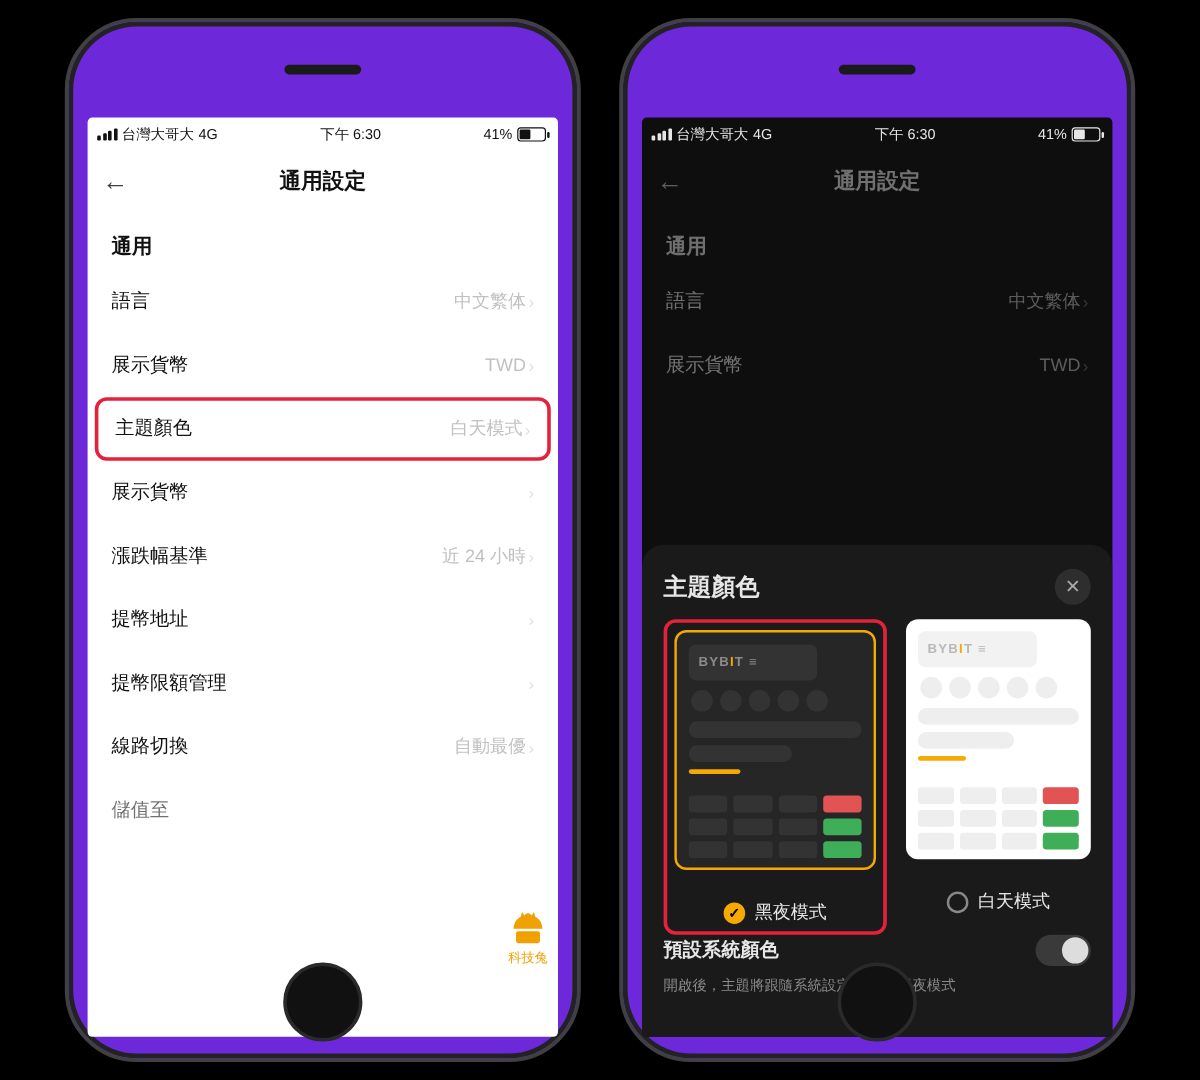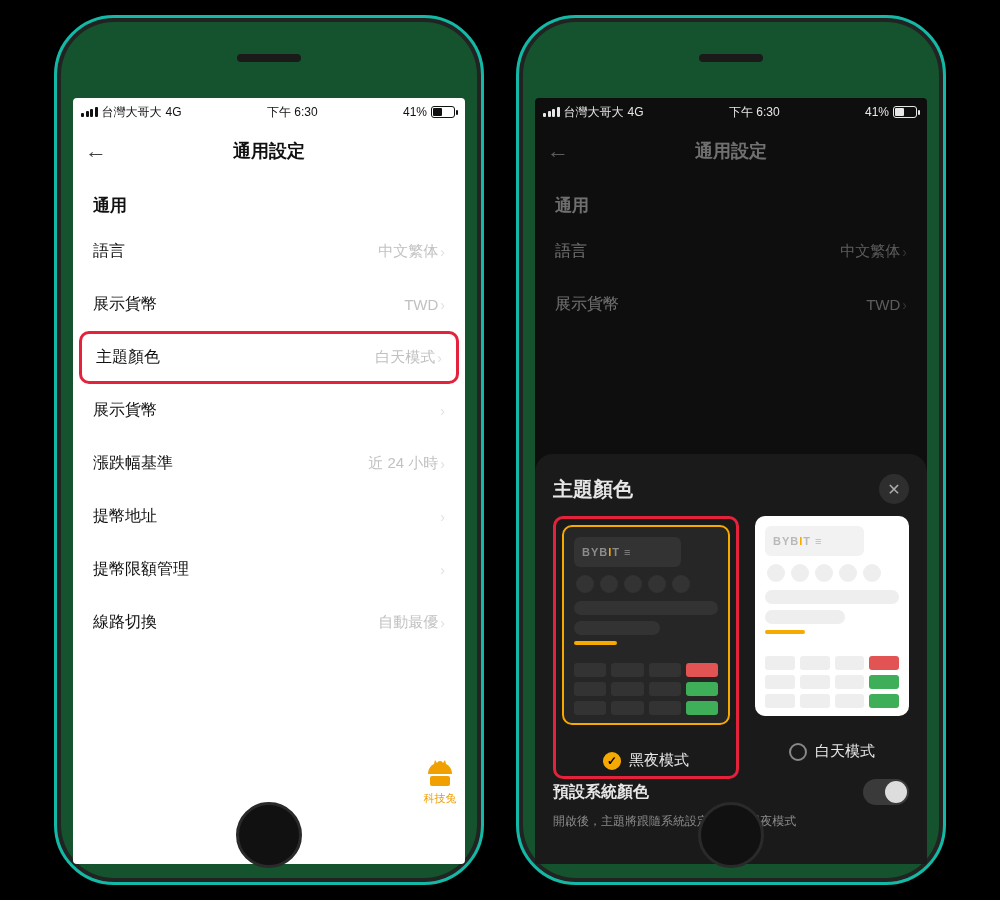--- a/index.html
+++ b/index.html
@@ -6,23 +6,23 @@
   body {
     width: 1000px; height: 900px;
     background: #000;
     font-family: -apple-system, "PingFang TC", sans-serif;
     display: flex; gap: 32px;
     justify-content: center; align-items: center;
     padding: 20px 40px;
   }
   .phone {
     width: 430px; height: 870px;
-    background: #14532d;
+    background: #6d28d9;
     border-radius: 60px;
-    border: 3px solid #14b8a6;
+    border: 3px solid #404040;
     box-shadow: inset 0 0 0 4px #222, 0 0 20px rgba(0,0,0,.5);
     position: relative;
     overflow: hidden;
     display: flex; flex-direction: column;
     padding: 80px 16px 18px;
   }
   .phone::before, .phone::after {
     content: ""; position: absolute; left: 50%; transform: translateX(-50%);
     background: #1a1a1a;
   }
@@ -203,20 +203,23 @@
             <span class="chev">›</span>
           </span>
       </div>
       <div class="row">
         <span>線路切換</span>
         <span class="value">
             <span>自動最優</span>
             <span class="chev">›</span>
           </span>
       </div>
+      <div class="row" style="opacity:.6">
+        <span>儲值至</span>
+      </div>
     </div>
   </div>
   <div class="watermark">
     <svg width="34" height="30" viewBox="0 0 34 30">
         <path fill="#f0a000" d="M17 2c2 0 3 2 3 2l2-3 1 4c4 2 6 6 6 10H5c0-4 2-8 6-10l1-4 2 3s1-2 3-2z"></path>
         <rect x="7" y="17" width="20" height="10" rx="2" fill="#f0a000"></rect>
       </svg>
     <span>科技兔</span>
   </div>
 </div>

